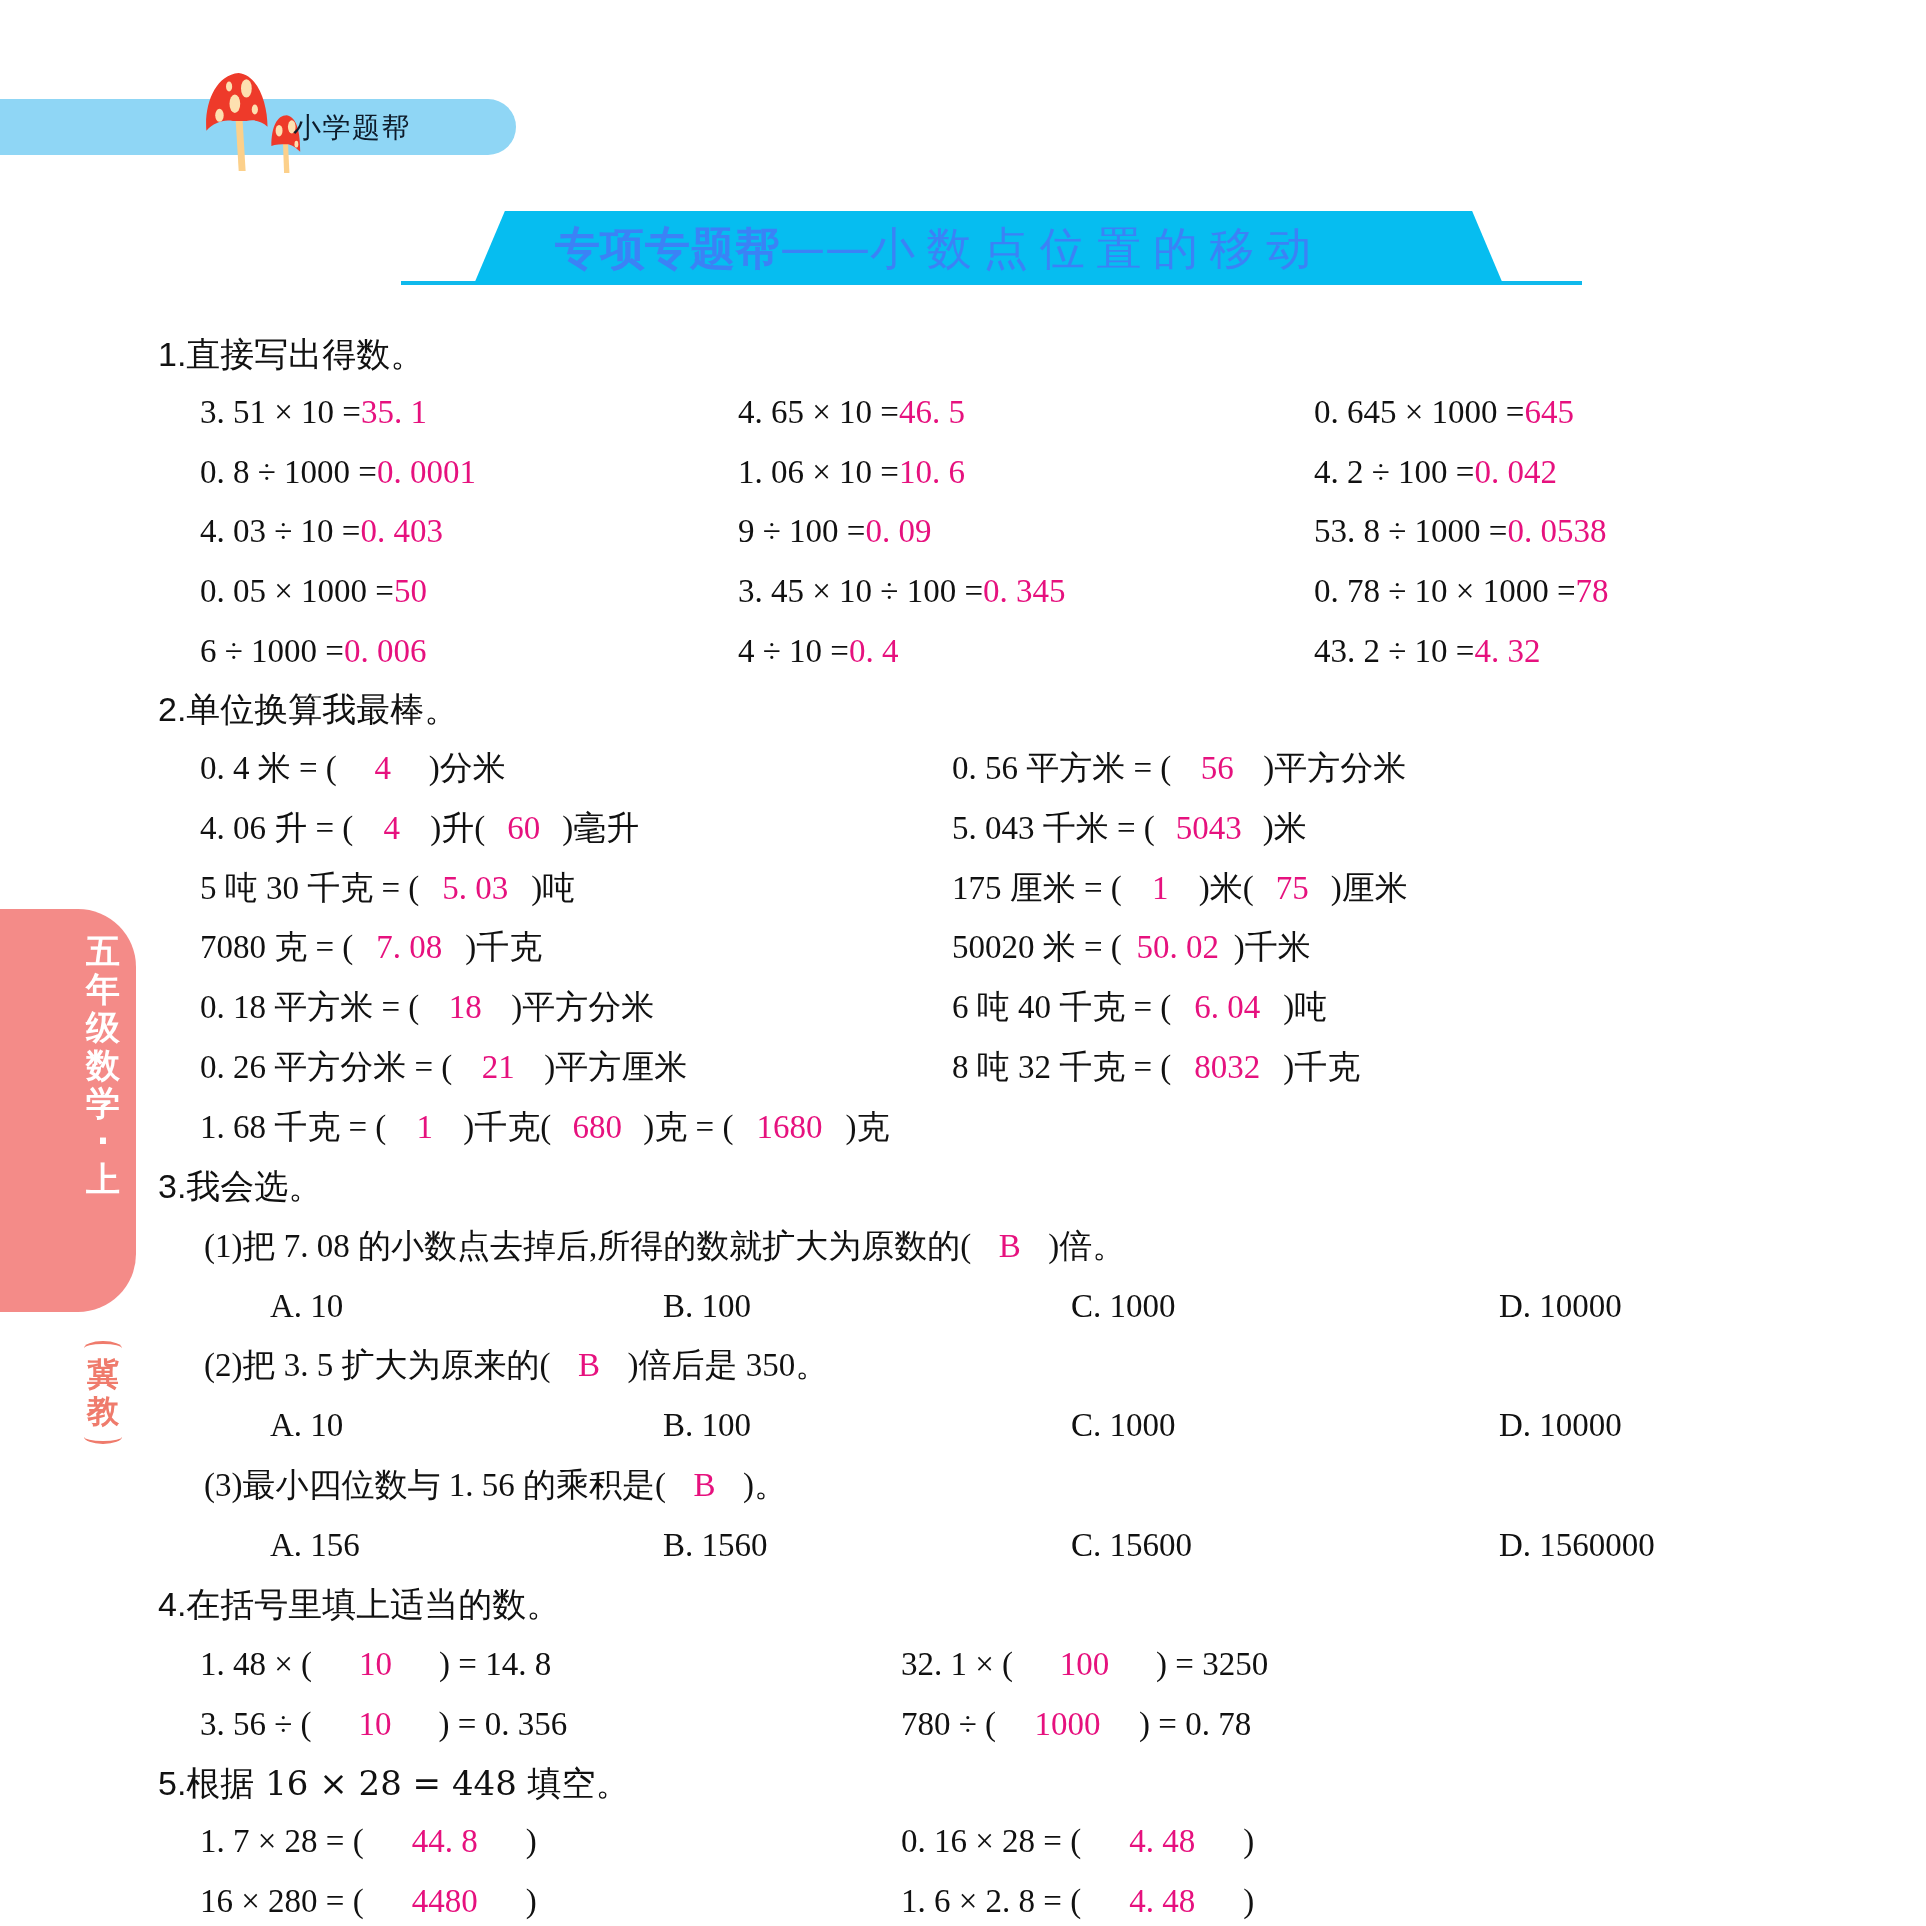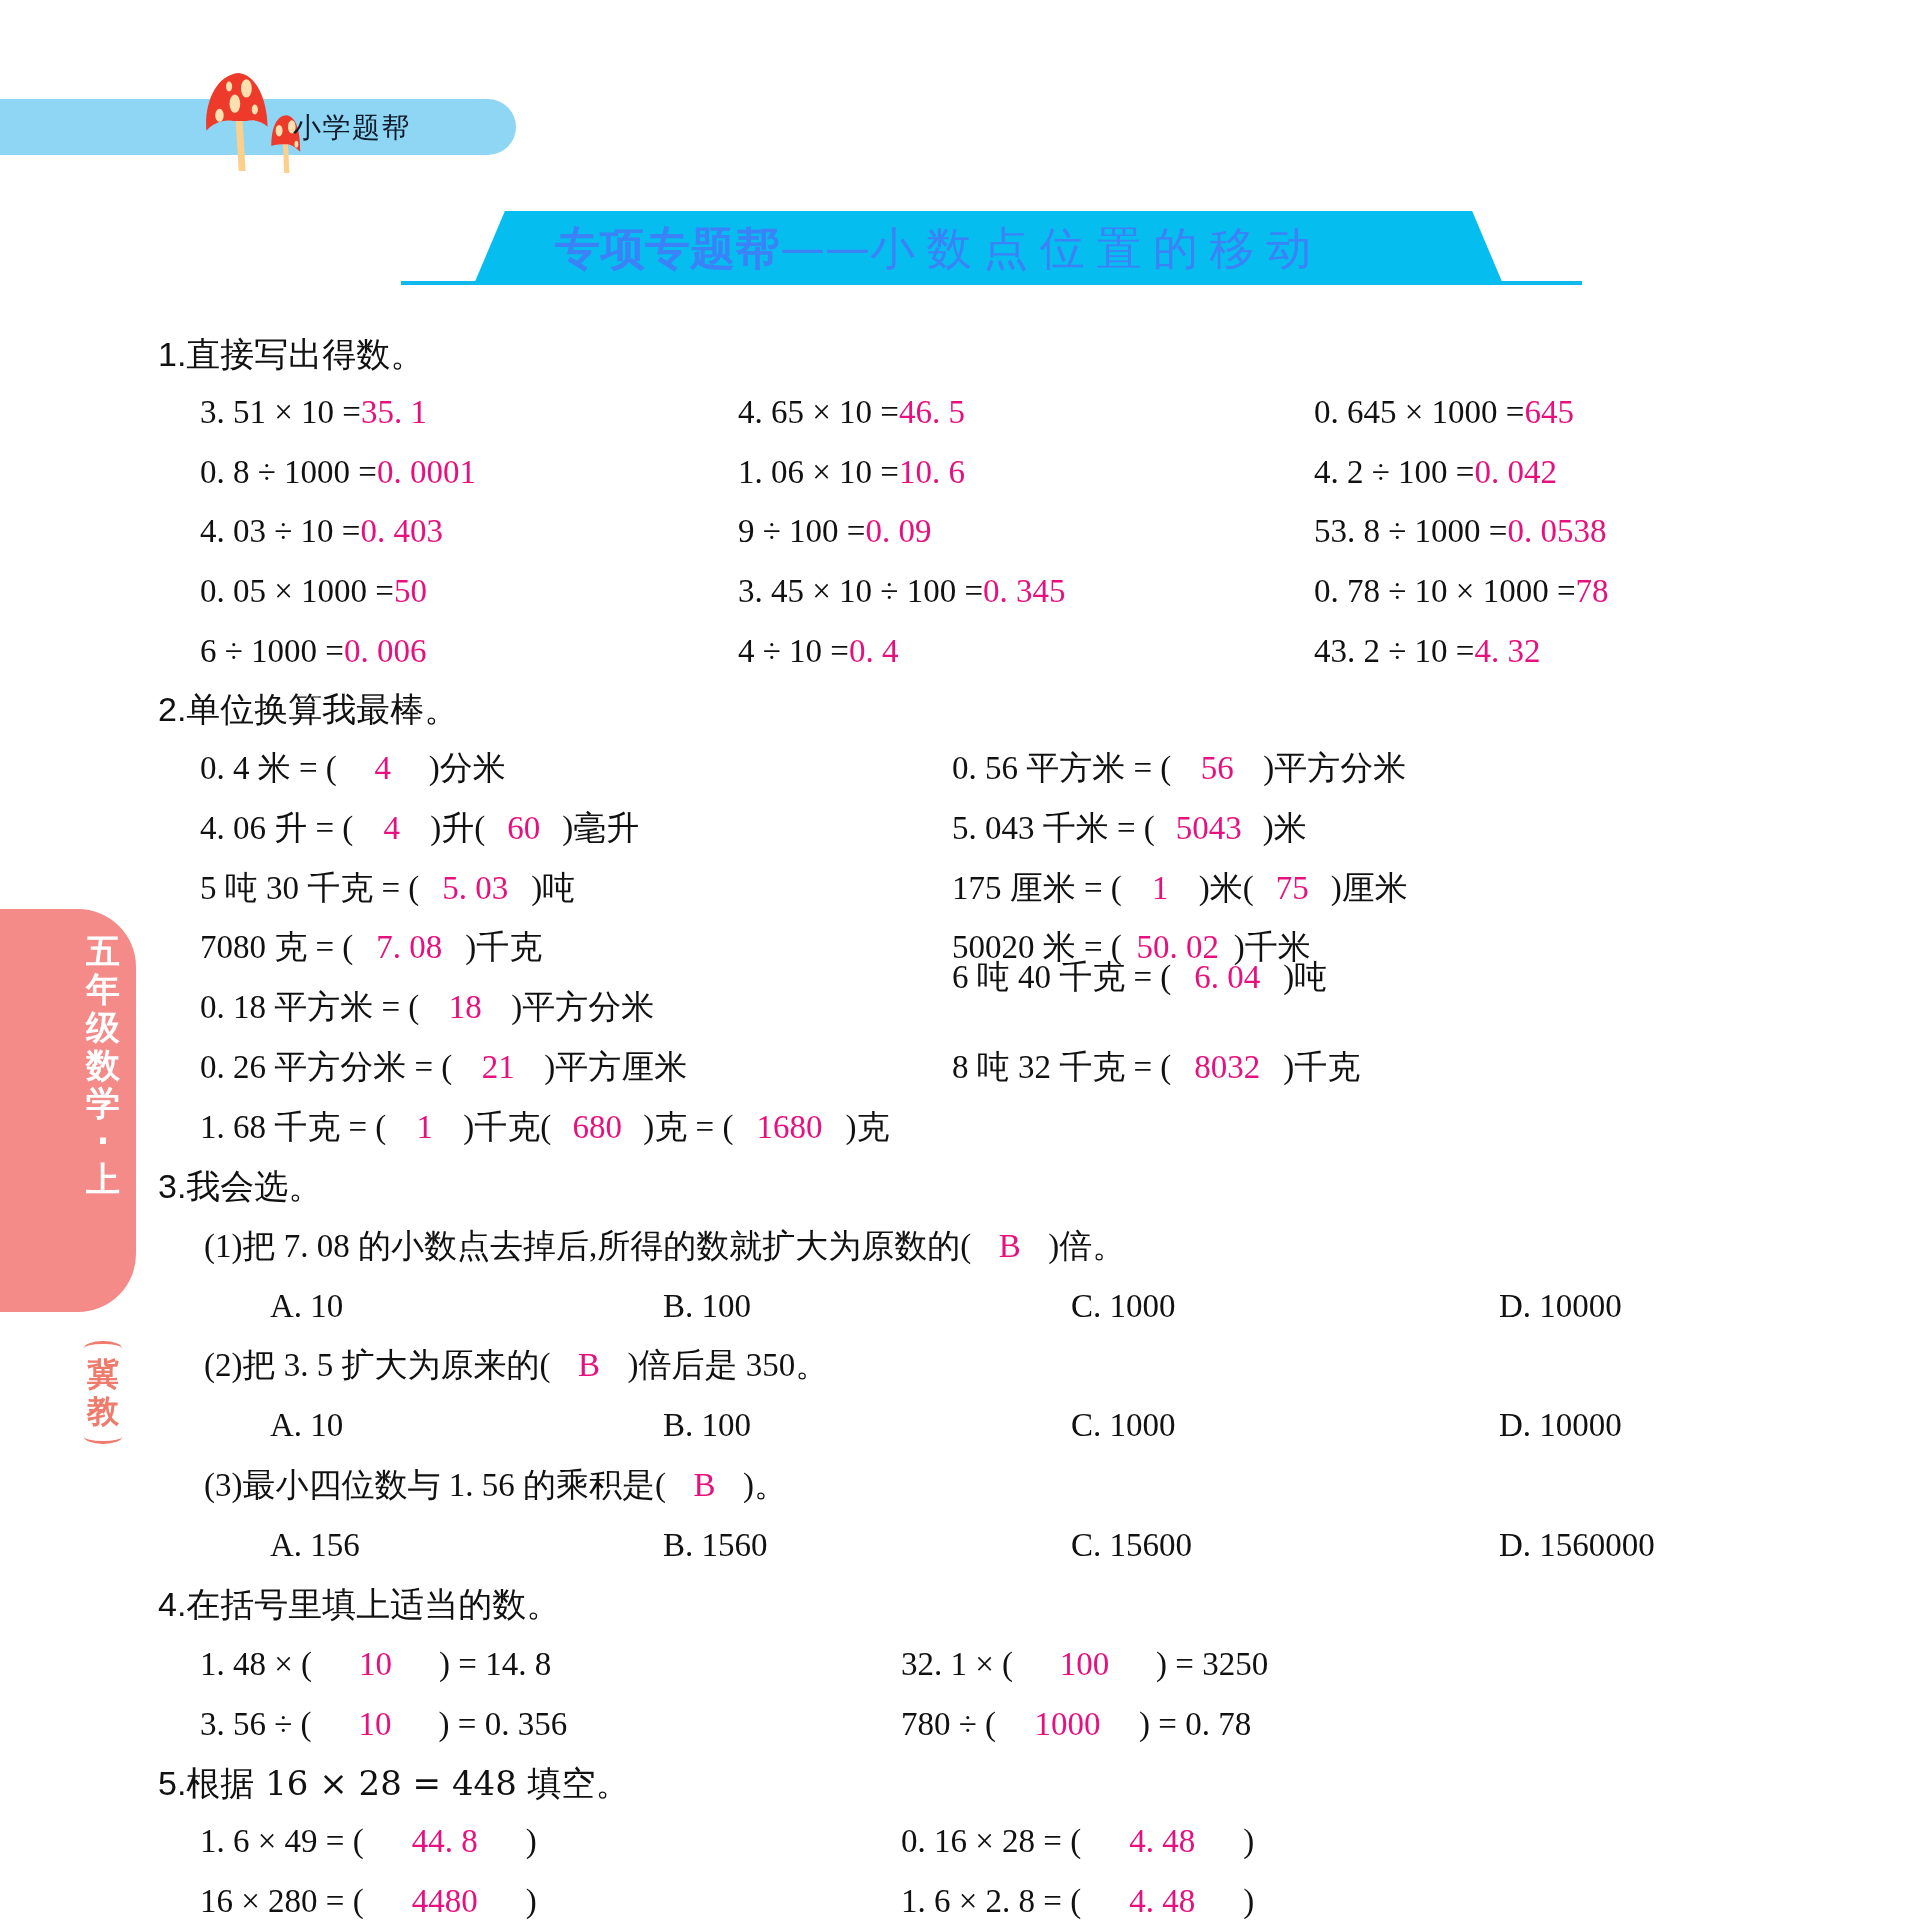--- a/index.html
+++ b/index.html
@@ -115,21 +115,21 @@
 <div class="row" style="left:200px;top:807px"><span>4. 06 升 = (</span><span class="blank" style="width:77px">4</span><span>)升(</span><span class="blank" style="width:77px">60</span><span>)毫升</span></div>
 <div class="row" style="left:952px;top:807px"><span>5. 043 千米 = (</span><span class="blank" style="width:108px">5043</span><span>)米</span></div>
 
 <div class="row" style="left:200px;top:867px"><span>5 吨 30 千克 = (</span><span class="blank" style="width:112px">5. 03</span><span>)吨</span></div>
 <div class="row" style="left:952px;top:867px"><span>175 厘米 = (</span><span class="blank" style="width:77px">1</span><span>)米(</span><span class="blank" style="width:77px">75</span><span>)厘米</span></div>
 
 <div class="row" style="left:200px;top:926px"><span>7080 克 = (</span><span class="blank" style="width:112px">7. 08</span><span>)千克</span></div>
 <div class="row" style="left:952px;top:926px"><span>50020 米 = (</span><span class="blank" style="width:112px">50. 02</span><span>)千米</span></div>
 
 <div class="row" style="left:200px;top:986px"><span>0. 18 平方米 = (</span><span class="blank" style="width:92px">18</span><span>)平方分米</span></div>
-<div class="row" style="left:952px;top:956px"><span>6 吨 40 千克 = (</span><span class="blank" style="width:112px">6. 04</span><span>)吨</span></div>
+<div class="row" style="left:952px;top:986px"><span>6 吨 40 千克 = (</span><span class="blank" style="width:112px">6. 04</span><span>)吨</span></div>
 
 <div class="row" style="left:200px;top:1046px"><span>0. 26 平方分米 = (</span><span class="blank" style="width:92px">21</span><span>)平方厘米</span></div>
 <div class="row" style="left:952px;top:1046px"><span>8 吨 32 千克 = (</span><span class="blank" style="width:112px">8032</span><span>)千克</span></div>
 
 <div class="row" style="left:200px;top:1106px"><span>1. 68 千克 = (</span><span class="blank" style="width:77px">1</span><span>)千克(</span><span class="blank" style="width:92px">680</span><span>)克 = (</span><span class="blank" style="width:112px">1680</span><span>)克</span></div>
 
 <div class="h" style="left:158px;top:1165px"><span class="n">3.</span><span>我会选。</span></div>
 
 <div class="row" style="left:204px;top:1225px"><span>(1)把 7. 08 的小数点去掉后,所得的数就扩大为原数的(</span><span class="blank" style="width:77px">B</span><span>)倍。</span></div>
 <div class="row" style="left:270px;top:1285px">A. 10</div>
@@ -149,17 +149,17 @@
 <div class="row" style="left:1071px;top:1524px">C. 15600</div>
 <div class="row" style="left:1499px;top:1524px">D. 1560000</div>
 
 <div class="h" style="left:158px;top:1583px"><span class="n">4.</span><span>在括号里填上适当的数。</span></div>
 <div class="row" style="left:200px;top:1643px"><span>1. 48 × (</span><span class="blank" style="width:127px">10</span><span>) = 14. 8</span></div>
 <div class="row" style="left:901px;top:1643px"><span>32. 1 × (</span><span class="blank" style="width:143px">100</span><span>) = 3250</span></div>
 <div class="row" style="left:200px;top:1703px"><span>3. 56 ÷ (</span><span class="blank" style="width:127px">10</span><span>) = 0. 356</span></div>
 <div class="row" style="left:901px;top:1703px"><span>780 ÷ (</span><span class="blank" style="width:143px">1000</span><span>) = 0. 78</span></div>
 
 <div class="h" style="left:158px;top:1762px"><span class="n">5.</span><span>根据 16 × 28 = 448 填空。</span></div>
-<div class="row" style="left:200px;top:1820px"><span>1. 6 × 49 = (</span><span class="blank" style="width:162px">44. 8</span><span>)</span></div>
+<div class="row" style="left:200px;top:1820px"><span>1. 7 × 28 = (</span><span class="blank" style="width:162px">44. 8</span><span>)</span></div>
 <div class="row" style="left:901px;top:1820px"><span>0. 16 × 28 = (</span><span class="blank" style="width:162px">4. 48</span><span>)</span></div>
 <div class="row" style="left:200px;top:1880px"><span>16 × 280 = (</span><span class="blank" style="width:162px">4480</span><span>)</span></div>
 <div class="row" style="left:901px;top:1880px"><span>1. 6 × 2. 8 = (</span><span class="blank" style="width:162px">4. 48</span><span>)</span></div>
 
 
 </body></html>

